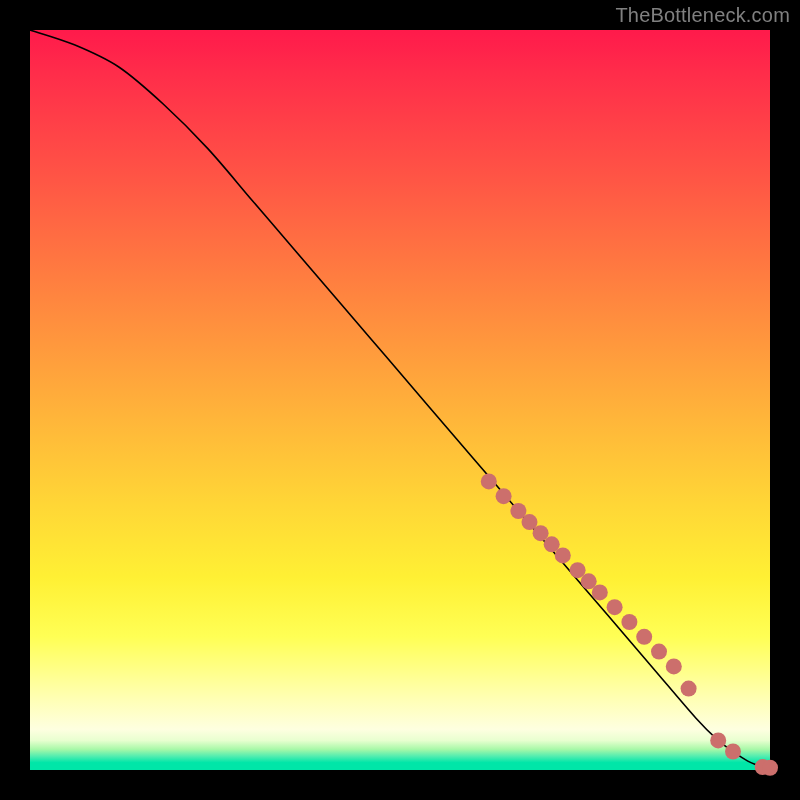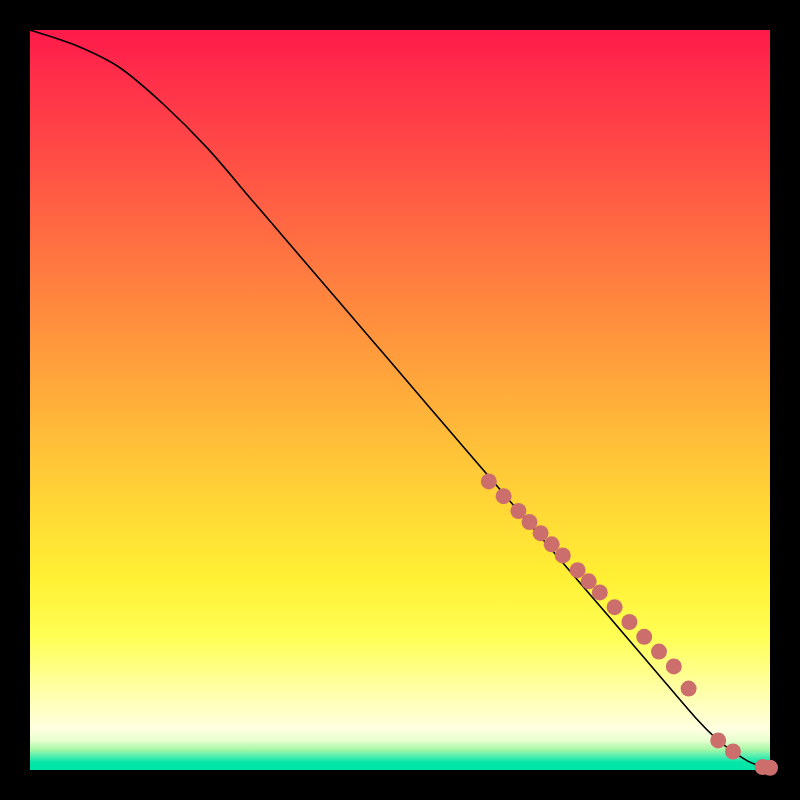--- a/index.html
+++ b/index.html
@@ -63,20 +63,21 @@
   .dot {
     fill: #cc6f6c;
     stroke: none;
   }
 </style>
 </head>
 <body>
 
 <div class="stage">
 
+  <div class="attribution">TheBottleneck.com</div>
 
   <div class="plot">
     <svg class="curve" viewBox="0 0 740 740" preserveAspectRatio="none">
       <path id="curve-path" fill="none" stroke="#000" stroke-width="1.6" stroke-linecap="round" stroke-linejoin="round" d="M 0 0 C 7.3999999999999995 2.466666666666678 29.6 8.6333333333334 44.4 14.800000000000068 C 59.199999999999996 20.966666666666736 74 27.133333333333347 88.8 37 C 103.6 46.86666666666665 118.39999999999999 60.43333333333334 133.2 74 C 148 87.56666666666666 162.79999999999998 102.36666666666666 177.6 118.39999999999998 C 192.4 134.4333333333333 207.2 152.93333333333325 222 170.19999999999993 C 236.8 187.4666666666666 251.59999999999997 204.73333333333332 266.4 222 C 281.2 239.26666666666668 296 256.53333333333336 310.8 273.8 C 325.6 291.06666666666666 340.4 308.3333333333333 355.2 325.59999999999997 C 370 342.8666666666666 384.8 360.1333333333334 399.6 377.40000000000003 C 414.40000000000003 394.6666666666667 429.2 411.93333333333334 444 429.2 C 458.8 446.46666666666664 473.6 463.73333333333335 488.40000000000003 481 C 503.20000000000005 498.26666666666665 518 515.5333333333333 532.8 532.8 C 547.5999999999999 550.0666666666666 562.4000000000001 567.3333333333334 577.2 584.6 C 592 601.8666666666667 606.8000000000001 619.1333333333333 621.6 636.4 C 636.4 653.6666666666666 654.9 675.8666666666667 666 688.2 C 677.1 700.5333333333334 682.0333333333334 704.85 688.2 710.4 C 694.3666666666667 715.9499999999999 698.0666666666667 718.0466666666666 703 721.5 C 707.9333333333333 724.9533333333334 712.8666666666666 728.53 717.8 731.12 C 722.7333333333333 733.71 728.9 735.8066666666666 732.6 737.04 C 736.3000000000001 738.2733333333333 738.7666666666667 738.2733333333333 740 738.52"></path>
       <g id="marker-group">
           <circle cx="458.8" cy="451.4" r="8" class="dot"></circle>
           <circle cx="473.6" cy="466.2" r="8" class="dot"></circle>
           <circle cx="488.40000000000003" cy="481" r="8" class="dot"></circle>
           <circle cx="499.50000000000006" cy="492.1" r="8" class="dot"></circle>
           <circle cx="510.59999999999997" cy="503.2" r="8" class="dot"></circle>

